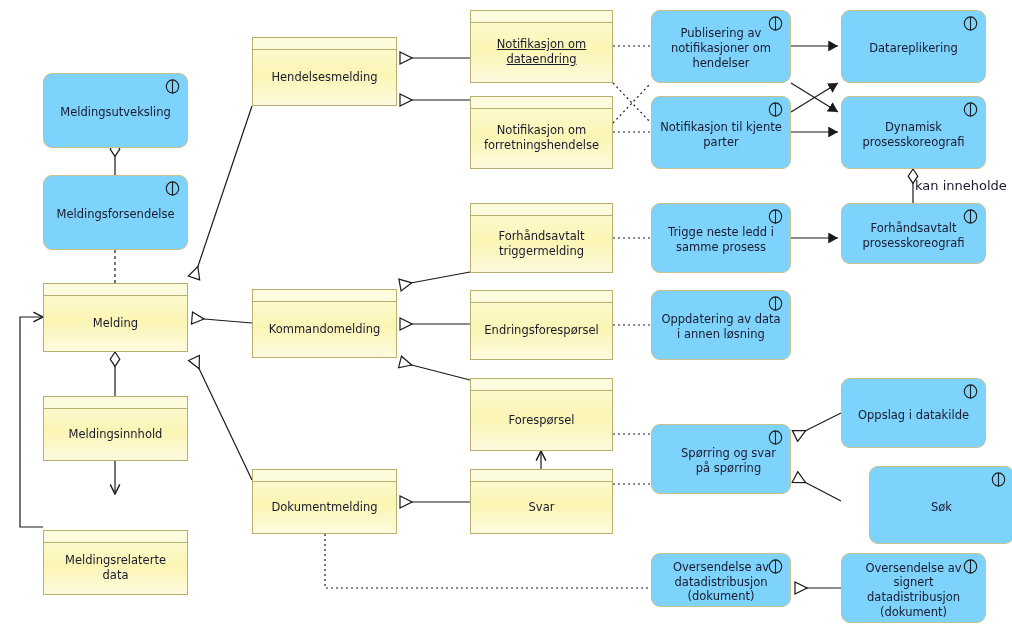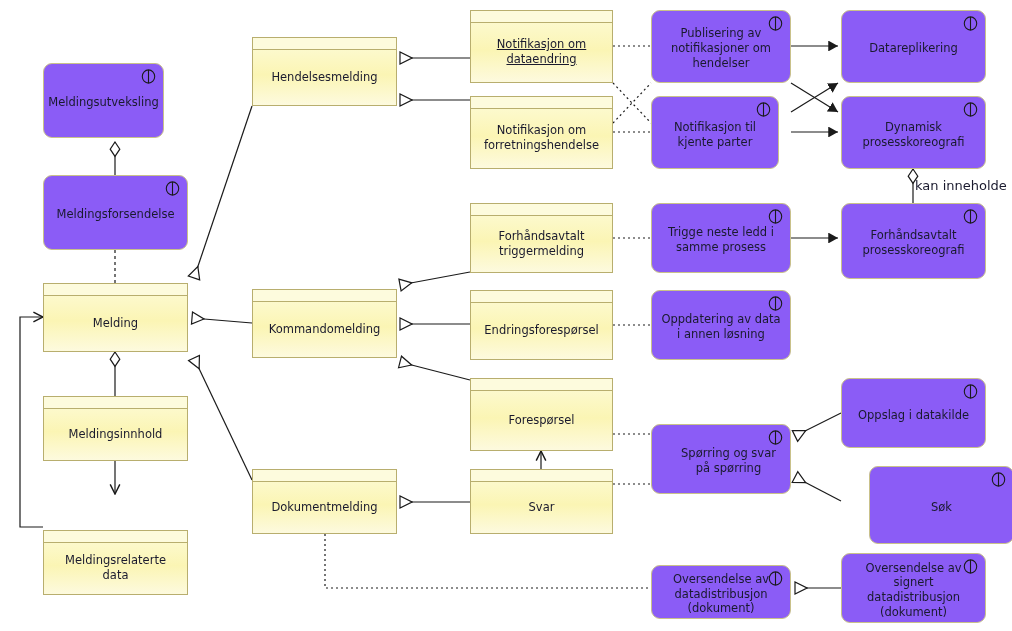--- a/index.html
+++ b/index.html
@@ -56,21 +56,21 @@
     border-bottom:1px solid #b8ae6e;
     box-sizing:border-box;
     z-index:1;
   }
   .cls .lbl{ margin-top:11px; }
 
   
   .proc{
     border:1px solid #c9c18a;
     border-radius:9px;
-    background:#8b5cf6;
+    background:#7dd3fc;
   }
   .proc .lbl{ margin-top:4px; }
 
   .bpicon{
     position:absolute;
     right:6px;
     top:5px;
     width:17px;
     height:15px;
     z-index:4;
@@ -177,21 +177,21 @@
       
       <line x1="841" y1="413" x2="795" y2="436" marker-end="url(#gen)"></line>
       <line x1="841" y1="501" x2="795" y2="477" marker-end="url(#gen)"></line>
 
       
       <line x1="841" y1="588" x2="795" y2="588" marker-end="url(#gen)"></line>
     </g>
   </svg>
 
   <div id="node-layer">
-      <div class="node proc" style="left: 43px; top: 63px; width: 121px; height: 75px;">
+      <div class="node proc" style="left: 43px; top: 73px; width: 145px; height: 75px;">
         <span class="bpicon"><svg viewBox="0 0 17 15" width="17" height="15">
             <ellipse cx="8.5" cy="7.5" rx="6.2" ry="6.6" fill="none" stroke="#1a1a1a" stroke-width="1.1"></ellipse>
             <line x1="8.5" y1="0.9" x2="8.5" y2="14.1" stroke="#1a1a1a" stroke-width="1.1"></line>
           </svg></span>
         <span class="lbl">Meldingsutveksling</span>
       </div>
       <div class="node proc" style="left: 43px; top: 175px; width: 145px; height: 75px;">
         <span class="bpicon"><svg viewBox="0 0 17 15" width="17" height="15">
             <ellipse cx="8.5" cy="7.5" rx="6.2" ry="6.6" fill="none" stroke="#1a1a1a" stroke-width="1.1"></ellipse>
             <line x1="8.5" y1="0.9" x2="8.5" y2="14.1" stroke="#1a1a1a" stroke-width="1.1"></line>
@@ -234,21 +234,21 @@
       <div class="node cls" style="left: 470px; top: 469px; width: 143px; height: 65px;">
         <span class="lbl">Svar</span>
       </div>
       <div class="node proc" style="left: 651px; top: 10px; width: 140px; height: 73px;">
         <span class="bpicon"><svg viewBox="0 0 17 15" width="17" height="15">
             <ellipse cx="8.5" cy="7.5" rx="6.2" ry="6.6" fill="none" stroke="#1a1a1a" stroke-width="1.1"></ellipse>
             <line x1="8.5" y1="0.9" x2="8.5" y2="14.1" stroke="#1a1a1a" stroke-width="1.1"></line>
           </svg></span>
         <span class="lbl">Publisering av notifikasjoner om hendelser</span>
       </div>
-      <div class="node proc" style="left: 651px; top: 96px; width: 128px; height: 73px;">
+      <div class="node proc" style="left: 651px; top: 96px; width: 140px; height: 73px;">
         <span class="bpicon"><svg viewBox="0 0 17 15" width="17" height="15">
             <ellipse cx="8.5" cy="7.5" rx="6.2" ry="6.6" fill="none" stroke="#1a1a1a" stroke-width="1.1"></ellipse>
             <line x1="8.5" y1="0.9" x2="8.5" y2="14.1" stroke="#1a1a1a" stroke-width="1.1"></line>
           </svg></span>
         <span class="lbl">Notifikasjon til kjente parter</span>
       </div>
       <div class="node proc" style="left: 651px; top: 203px; width: 140px; height: 70px; align-items: center;">
         <span class="bpicon"><svg viewBox="0 0 17 15" width="17" height="15">
             <ellipse cx="8.5" cy="7.5" rx="6.2" ry="6.6" fill="none" stroke="#1a1a1a" stroke-width="1.1"></ellipse>
             <line x1="8.5" y1="0.9" x2="8.5" y2="14.1" stroke="#1a1a1a" stroke-width="1.1"></line>
@@ -262,42 +262,42 @@
           </svg></span>
         <span class="lbl">Oppdatering av data i annen løsning</span>
       </div>
       <div class="node proc" style="left: 651px; top: 424px; width: 140px; height: 70px; padding-left: 15px;">
         <span class="bpicon"><svg viewBox="0 0 17 15" width="17" height="15">
             <ellipse cx="8.5" cy="7.5" rx="6.2" ry="6.6" fill="none" stroke="#1a1a1a" stroke-width="1.1"></ellipse>
             <line x1="8.5" y1="0.9" x2="8.5" y2="14.1" stroke="#1a1a1a" stroke-width="1.1"></line>
           </svg></span>
         <span class="lbl">Spørring og svar på spørring</span>
       </div>
-      <div class="node proc" style="left: 651px; top: 553px; width: 140px; height: 54px; margin-top: 12px;">
+      <div class="node proc" style="left: 651px; top: 553px; width: 140px; height: 54px;">
         <span class="bpicon"><svg viewBox="0 0 17 15" width="17" height="15">
             <ellipse cx="8.5" cy="7.5" rx="6.2" ry="6.6" fill="none" stroke="#1a1a1a" stroke-width="1.1"></ellipse>
             <line x1="8.5" y1="0.9" x2="8.5" y2="14.1" stroke="#1a1a1a" stroke-width="1.1"></line>
           </svg></span>
         <span class="lbl">Oversendelse av datadistribusjon (dokument)</span>
       </div>
       <div class="node proc" style="left: 841px; top: 10px; width: 145px; height: 73px;">
         <span class="bpicon"><svg viewBox="0 0 17 15" width="17" height="15">
             <ellipse cx="8.5" cy="7.5" rx="6.2" ry="6.6" fill="none" stroke="#1a1a1a" stroke-width="1.1"></ellipse>
             <line x1="8.5" y1="0.9" x2="8.5" y2="14.1" stroke="#1a1a1a" stroke-width="1.1"></line>
           </svg></span>
         <span class="lbl">Datareplikering</span>
       </div>
       <div class="node proc" style="left: 841px; top: 96px; width: 145px; height: 73px;">
         <span class="bpicon"><svg viewBox="0 0 17 15" width="17" height="15">
             <ellipse cx="8.5" cy="7.5" rx="6.2" ry="6.6" fill="none" stroke="#1a1a1a" stroke-width="1.1"></ellipse>
             <line x1="8.5" y1="0.9" x2="8.5" y2="14.1" stroke="#1a1a1a" stroke-width="1.1"></line>
           </svg></span>
         <span class="lbl">Dynamisk prosesskoreografi</span>
       </div>
-      <div class="node proc" style="left: 841px; top: 203px; width: 145px; height: 76px;">
+      <div class="node proc" style="left: 841px; top: 203px; width: 145px; height: 61px;">
         <span class="bpicon"><svg viewBox="0 0 17 15" width="17" height="15">
             <ellipse cx="8.5" cy="7.5" rx="6.2" ry="6.6" fill="none" stroke="#1a1a1a" stroke-width="1.1"></ellipse>
             <line x1="8.5" y1="0.9" x2="8.5" y2="14.1" stroke="#1a1a1a" stroke-width="1.1"></line>
           </svg></span>
         <span class="lbl">Forhåndsavtalt prosesskoreografi</span>
       </div>
       <div class="node proc" style="left: 841px; top: 378px; width: 145px; height: 70px;">
         <span class="bpicon"><svg viewBox="0 0 17 15" width="17" height="15">
             <ellipse cx="8.5" cy="7.5" rx="6.2" ry="6.6" fill="none" stroke="#1a1a1a" stroke-width="1.1"></ellipse>
             <line x1="8.5" y1="0.9" x2="8.5" y2="14.1" stroke="#1a1a1a" stroke-width="1.1"></line>

